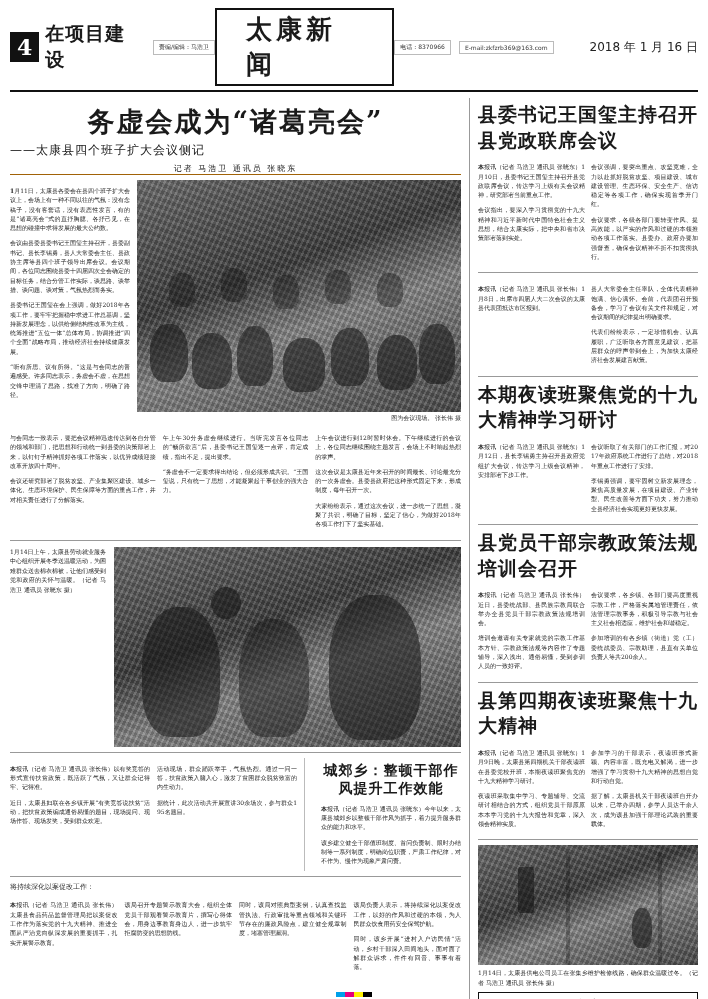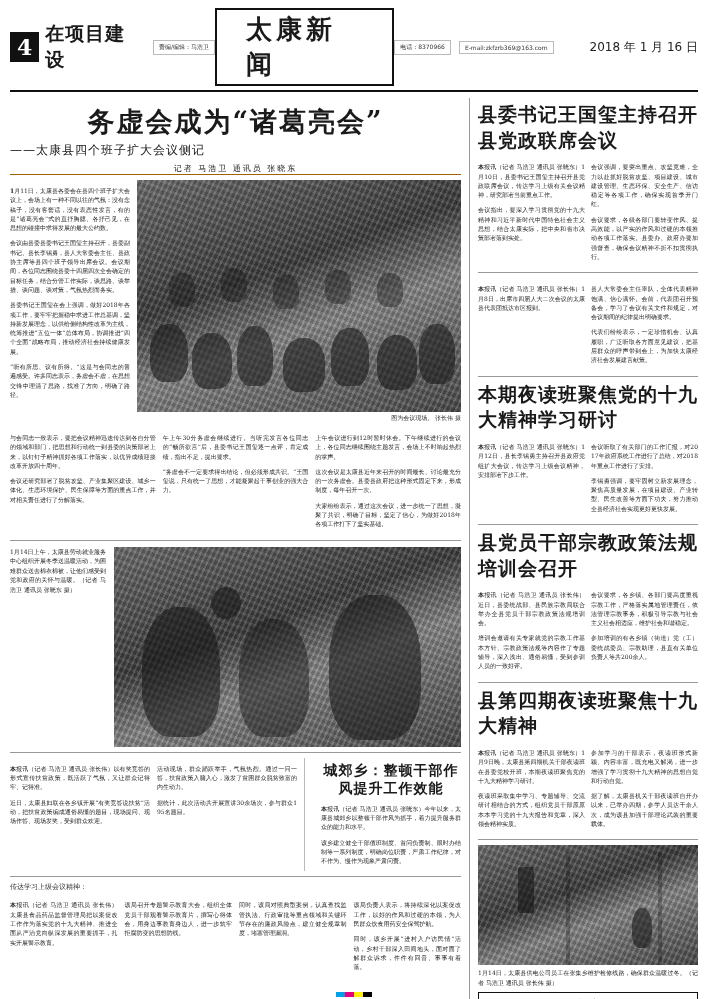--- a/index.html
+++ b/index.html
@@ -206,21 +206,21 @@
         </div>
         <div class="col" style="border-left:1px solid #bbb;padding-left:16px;">
           <div class="feature-head small">城郊乡：整顿干部作风提升工作效能</div>
           <p class="ptext first">本报讯（记者 马浩卫 通讯员 张晓东）今年以来，太康县城郊乡以整顿干部作风为抓手，着力提升服务群众的能力和水平。</p>
           <p class="ptext">该乡建立健全干部值班制度、首问负责制、限时办结制等一系列制度，明确岗位职责，严肃工作纪律，对不作为、慢作为现象严肃问责。</p>
         </div>
       </div>
 
       <div class="rule"></div>
 
-      <div class="kicker">传达学习上级会议精神：</div>
+      <div class="kicker">将持续深化以案促改工作：</div>
       <div class="cols">
         <div class="col">
           <p class="ptext first">本报讯（记者 马浩卫 通讯员 张长伟）太康县食品药品监督管理局把以案促改工作作为落实党的十九大精神、推进全面从严治党向纵深发展的重要抓手，扎实开展警示教育。</p>
         </div>
         <div class="col">
           <p class="ptext">该局召开专题警示教育大会，组织全体党员干部观看警示教育片，撰写心得体会，用身边事教育身边人，进一步筑牢拒腐防变的思想防线。</p>
         </div>
         <div class="col">
           <p class="ptext">同时，该局对照典型案例，认真查找监管执法、行政审批等重点领域和关键环节存在的廉政风险点，建立健全规章制度，堵塞管理漏洞。</p>
         </div>

